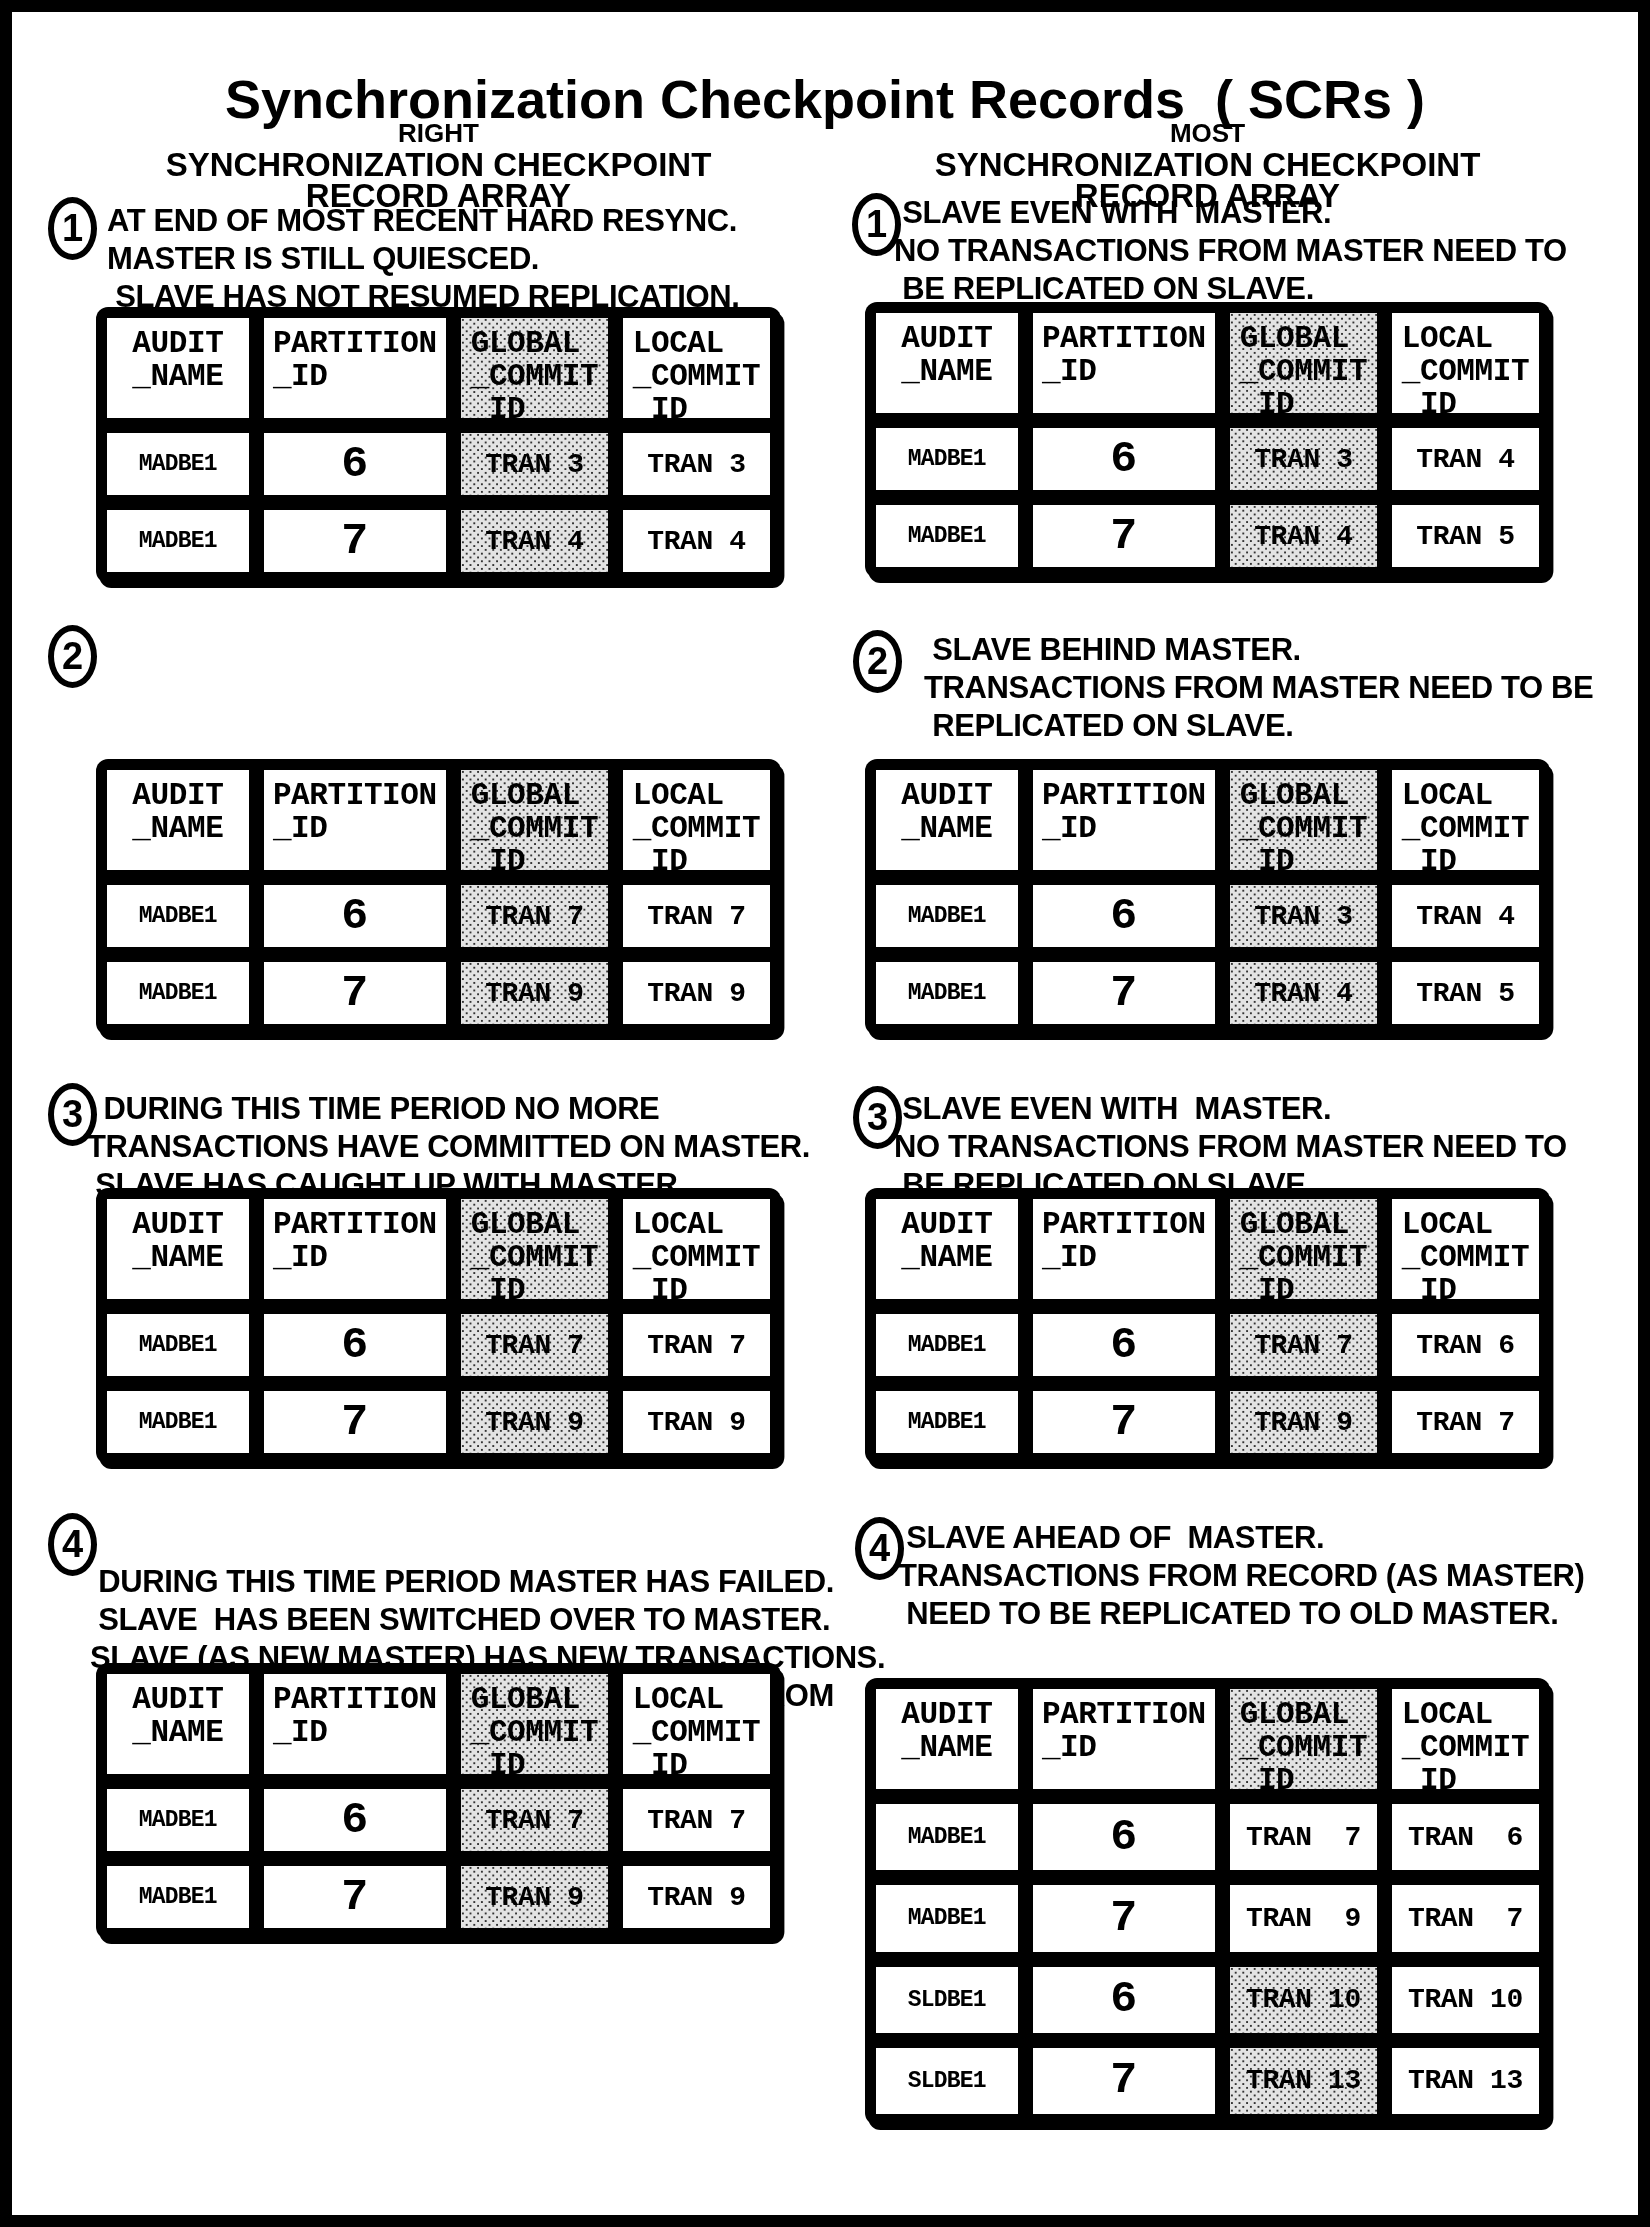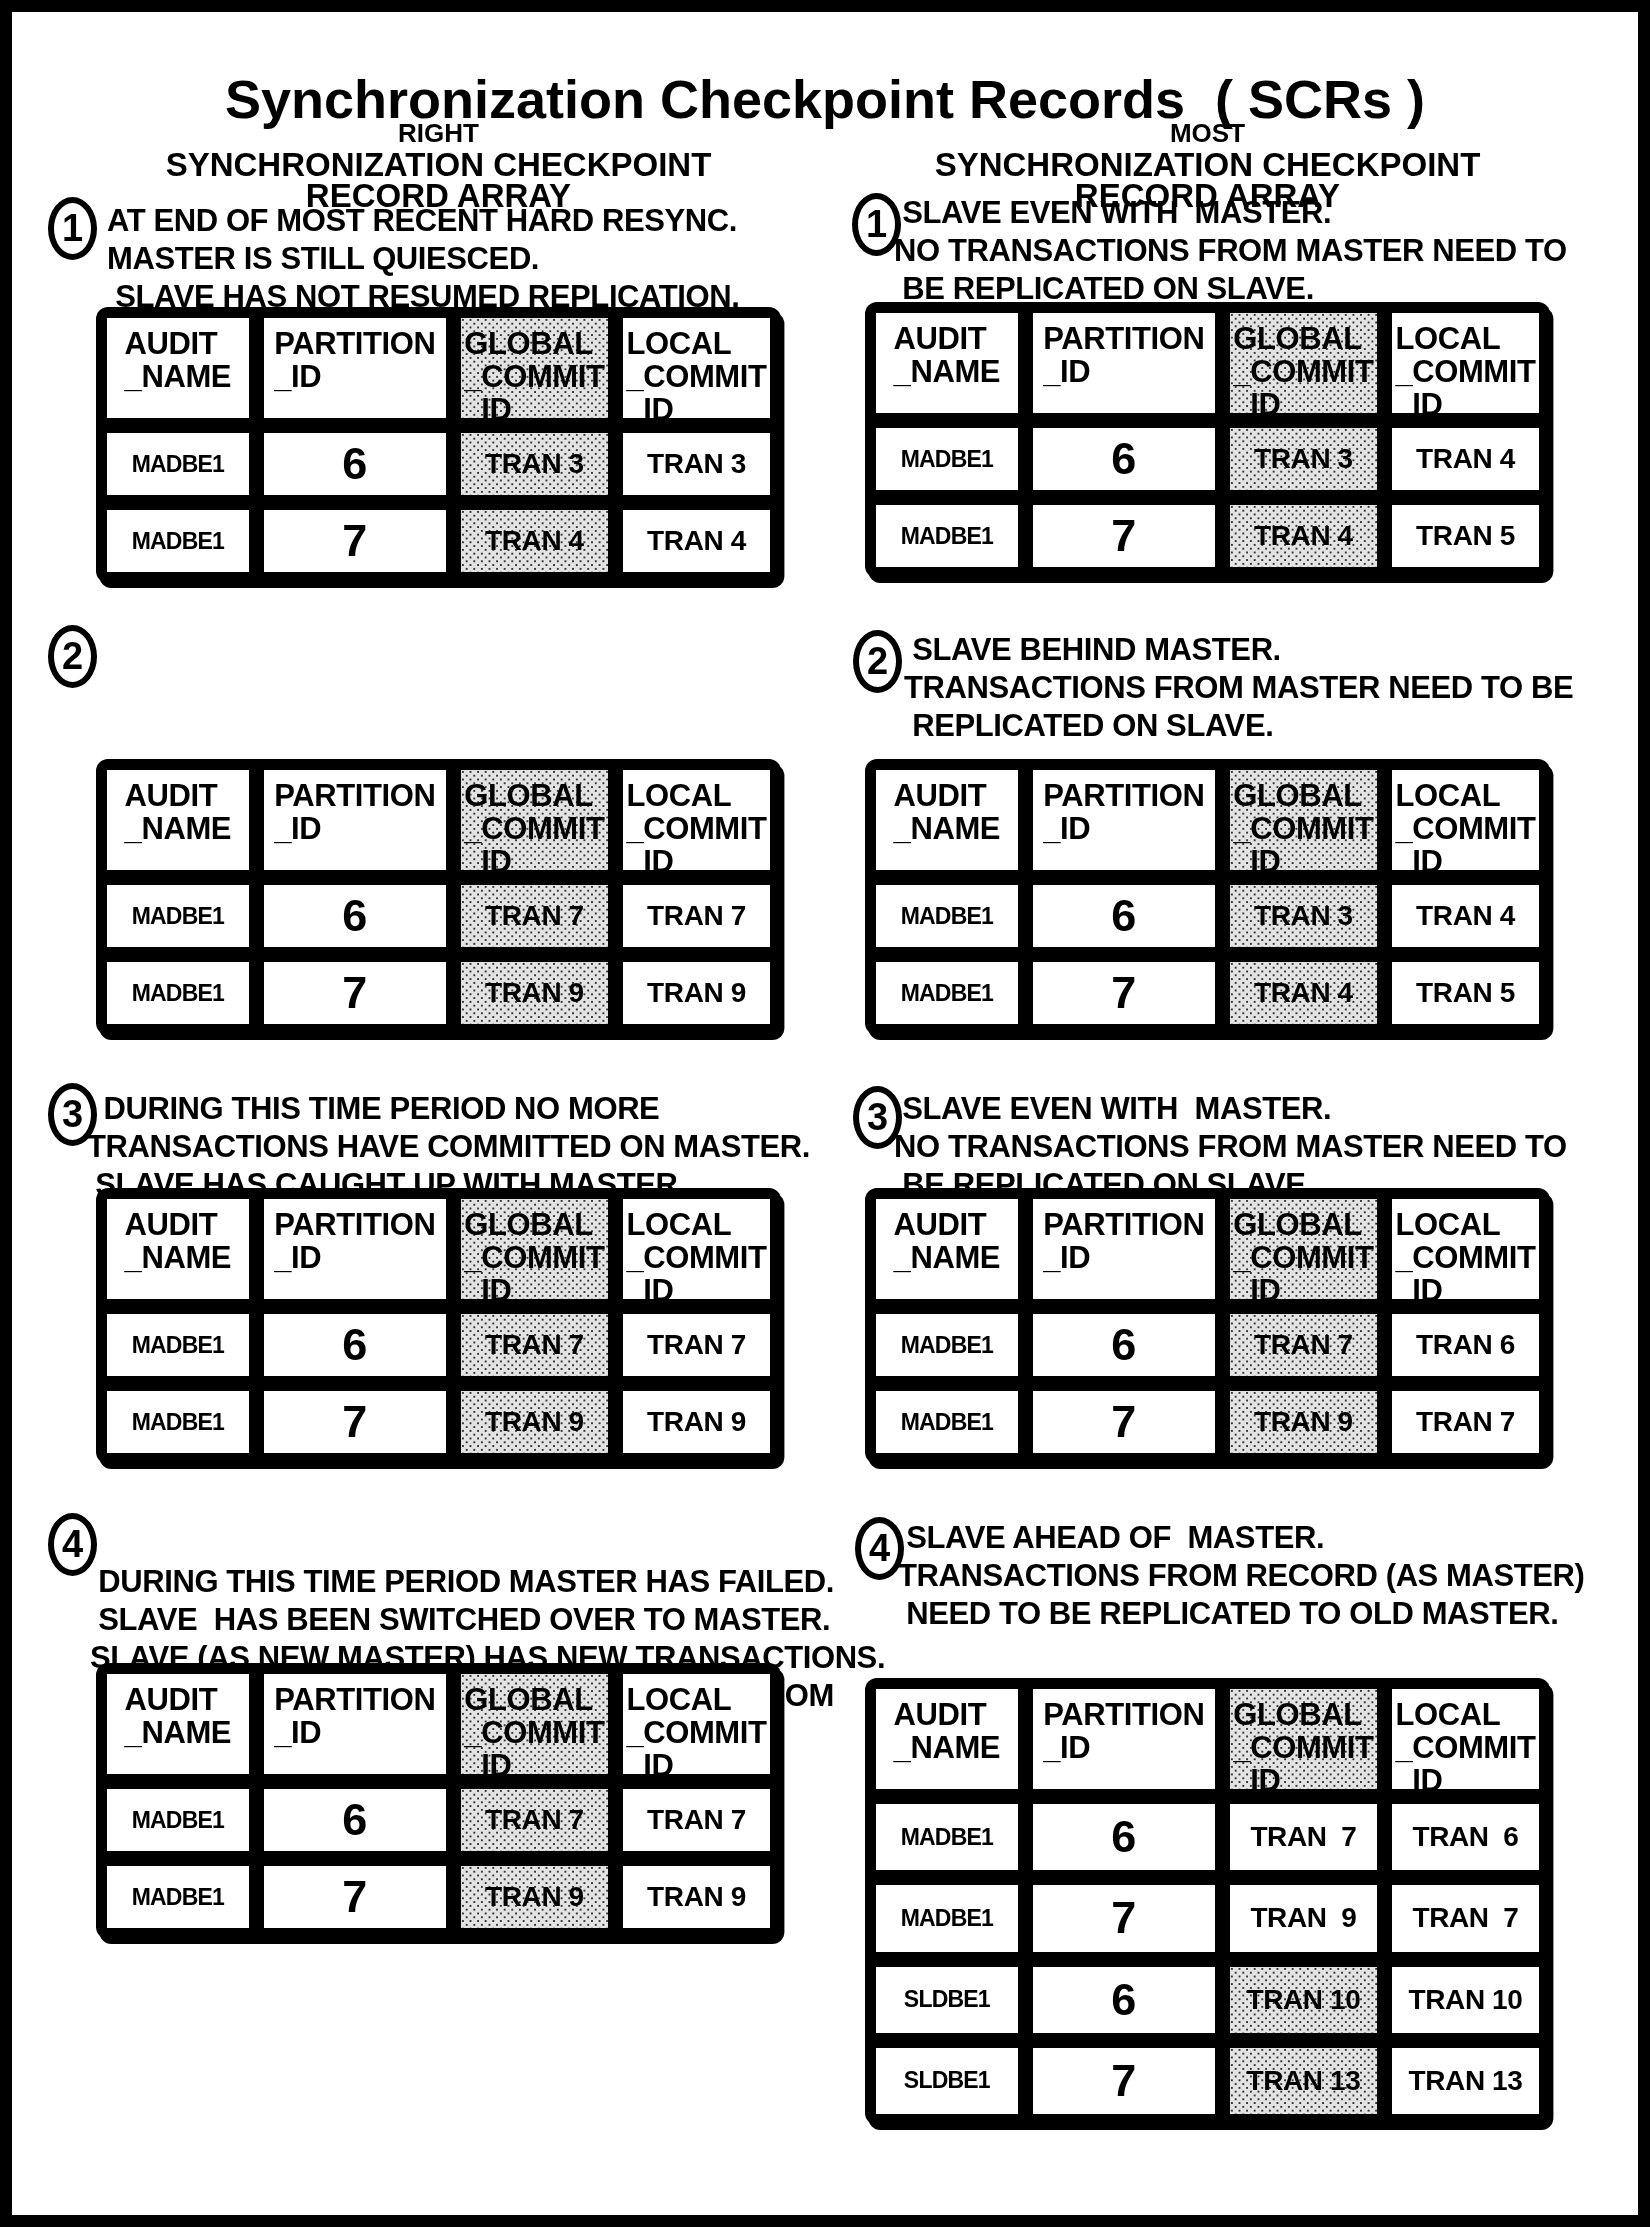--- a/index.html
+++ b/index.html
@@ -27,28 +27,29 @@
   #c-m3{left:48px;top:1083px} #c-m4{left:48px;top:1513px}
   #c-s1{left:852px;top:193px} #c-s2{left:853px;top:630px}
   #c-s3{left:853px;top:1086px} #c-s4{left:855px;top:1517px}
 
   .sec-text{
     position:absolute;font-size:31px;line-height:38px;font-weight:bold;
     white-space:pre-wrap;letter-spacing:-0.4px;
   }
   #t-m1{left:107px;top:202px} #t-m2{left:107px;top:630px}
   #t-m3{left:87px;top:1090px} #t-m4{left:90px;top:1563px}
-  #t-s1{left:894px;top:194px} #t-s2{left:904px;top:631px}
+  #t-s1{left:894px;top:194px} #t-s2{left:924px;top:631px}
   #t-s3{left:894px;top:1090px} #t-s4{left:898px;top:1519px}
 
   .scr-table{
     position:absolute;width:685px;box-sizing:border-box;
     background:#000;border-radius:12px;padding:11px;
     display:grid;grid-template-columns:185fr 238fr 192fr 192fr;gap:15px;
     box-shadow:3.4px 5.1px 0 #000;
+    font-family:Liberation Mono, monospace;
   }
   #tb-m1{left:96px;top:307px;height:276px}
   #tb-m2{left:96px;top:759px;height:276px}
   #tb-m3{left:96px;top:1188px;height:276px}
   #tb-m4{left:96px;top:1663px;height:276px}
   #tb-s1{left:865px;top:302px;height:276px}
   #tb-s2{left:865px;top:759px;height:276px}
   #tb-s3{left:865px;top:1188px;height:276px}
   #tb-s4{left:865px;top:1678px;height:447px}
 

